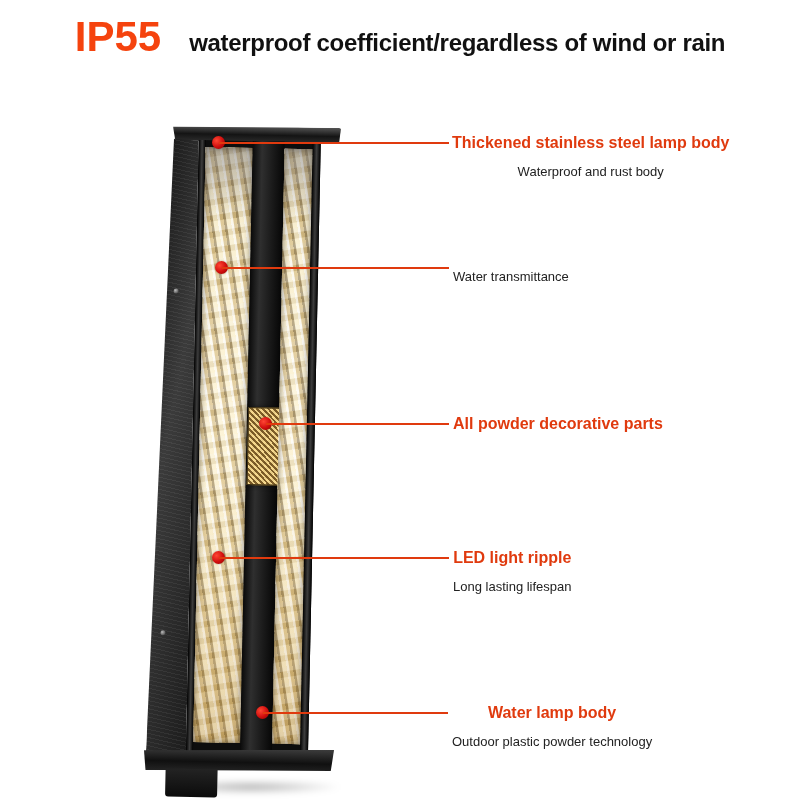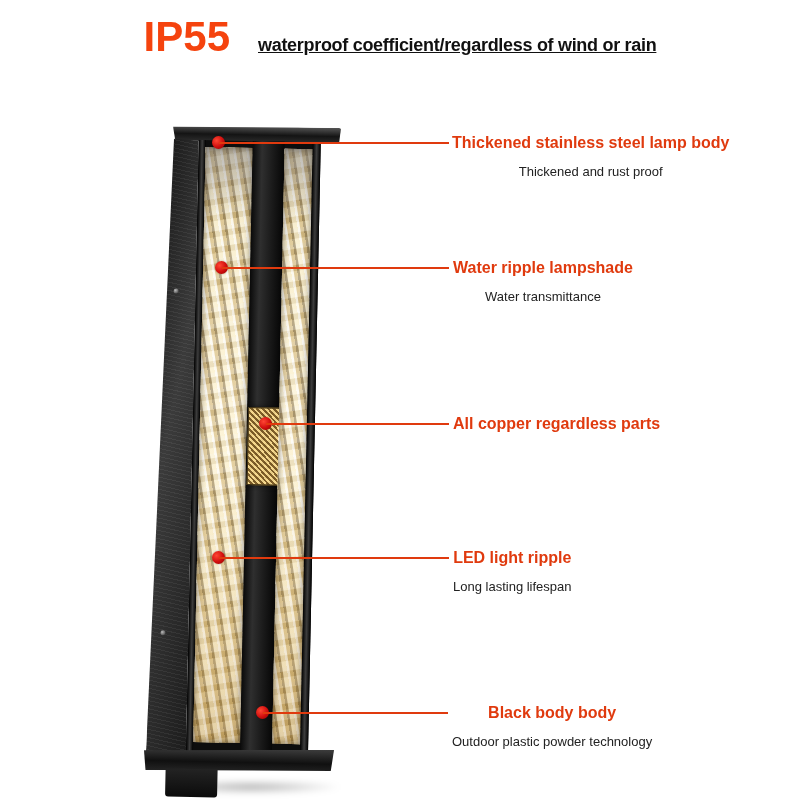--- a/index.html
+++ b/index.html
@@ -11,22 +11,22 @@
   .header{
     position:absolute;top:14px;left:0;width:100%;
     display:flex;justify-content:center;align-items:baseline;gap:28px;
     white-space:nowrap;
   }
   .badge{
     font-size:42px;font-weight:800;color:var(--badge,#f5430e);
     letter-spacing:0px;line-height:1.1;
   }
   .headline{
-    font-size:18px;font-weight:800;color:var(--heading,#111);
-    letter-spacing:-0.3px;line-height:1.1;text-decoration:underline;
+    font-size:24px;font-weight:800;color:var(--heading,#111);
+    letter-spacing:-0.3px;line-height:1.1;
   }
   
   .lamp-shadow{
     position:absolute;left:158px;top:780px;width:185px;height:14px;
     background:radial-gradient(ellipse at center, rgba(0,0,0,.30), rgba(0,0,0,0) 70%);
     filter:blur(3px);
   }
   .lamp{
     position:absolute;left:146px;top:120px;width:200px;height:690px;
     transform:rotate(1.2deg);transform-origin:50% 50%;
@@ -135,52 +135,51 @@
     </div>
     <div class="base-plate"></div>
     <div class="foot"></div>
   </div>
 
   <div class="callout">
     <span class="dot" style="left:212px;top:136px"></span>
     <span class="lead" style="left:219px;top:142px;width:230px"></span>
     <div class="ctext" style="left:452px;top:133px">
       <div class="clabel">Thickened stainless steel lamp body</div>
-      <div class="csub">Thickened and rust proof</div>
+      <div class="csub">Waterproof and rust body</div>
     </div>
   </div>
 
   <div class="callout">
     <span class="dot" style="left:215px;top:261px"></span>
     <span class="lead" style="left:222px;top:267px;width:227px"></span>
     <div class="ctext" style="left:453px;top:258px">
-      <div class="clabel">Water ripple lampshade</div>
       <div class="csub">Water transmittance</div>
     </div>
   </div>
 
   <div class="callout">
     <span class="dot" style="left:259px;top:417px"></span>
     <span class="lead" style="left:266px;top:423px;width:183px"></span>
     <div class="ctext" style="left:453px;top:414px">
-      <div class="clabel">All copper regardless parts</div>
+      <div class="clabel">All powder decorative parts</div>
     </div>
   </div>
 
   <div class="callout">
     <span class="dot" style="left:212px;top:551px"></span>
     <span class="lead" style="left:219px;top:557px;width:230px"></span>
     <div class="ctext" style="left:453px;top:548px">
       <div class="clabel">LED light ripple</div>
       <div class="csub">Long lasting lifespan</div>
     </div>
   </div>
 
   <div class="callout">
     <span class="dot" style="left:256px;top:706px"></span>
     <span class="lead" style="left:263px;top:712px;width:185px"></span>
     <div class="ctext" style="left:452px;top:703px">
-      <div class="clabel">Black body body</div>
+      <div class="clabel">Water lamp body</div>
       <div class="csub">Outdoor plastic powder technology</div>
     </div>
   </div>
 
 </div>
 
 </body></html>

